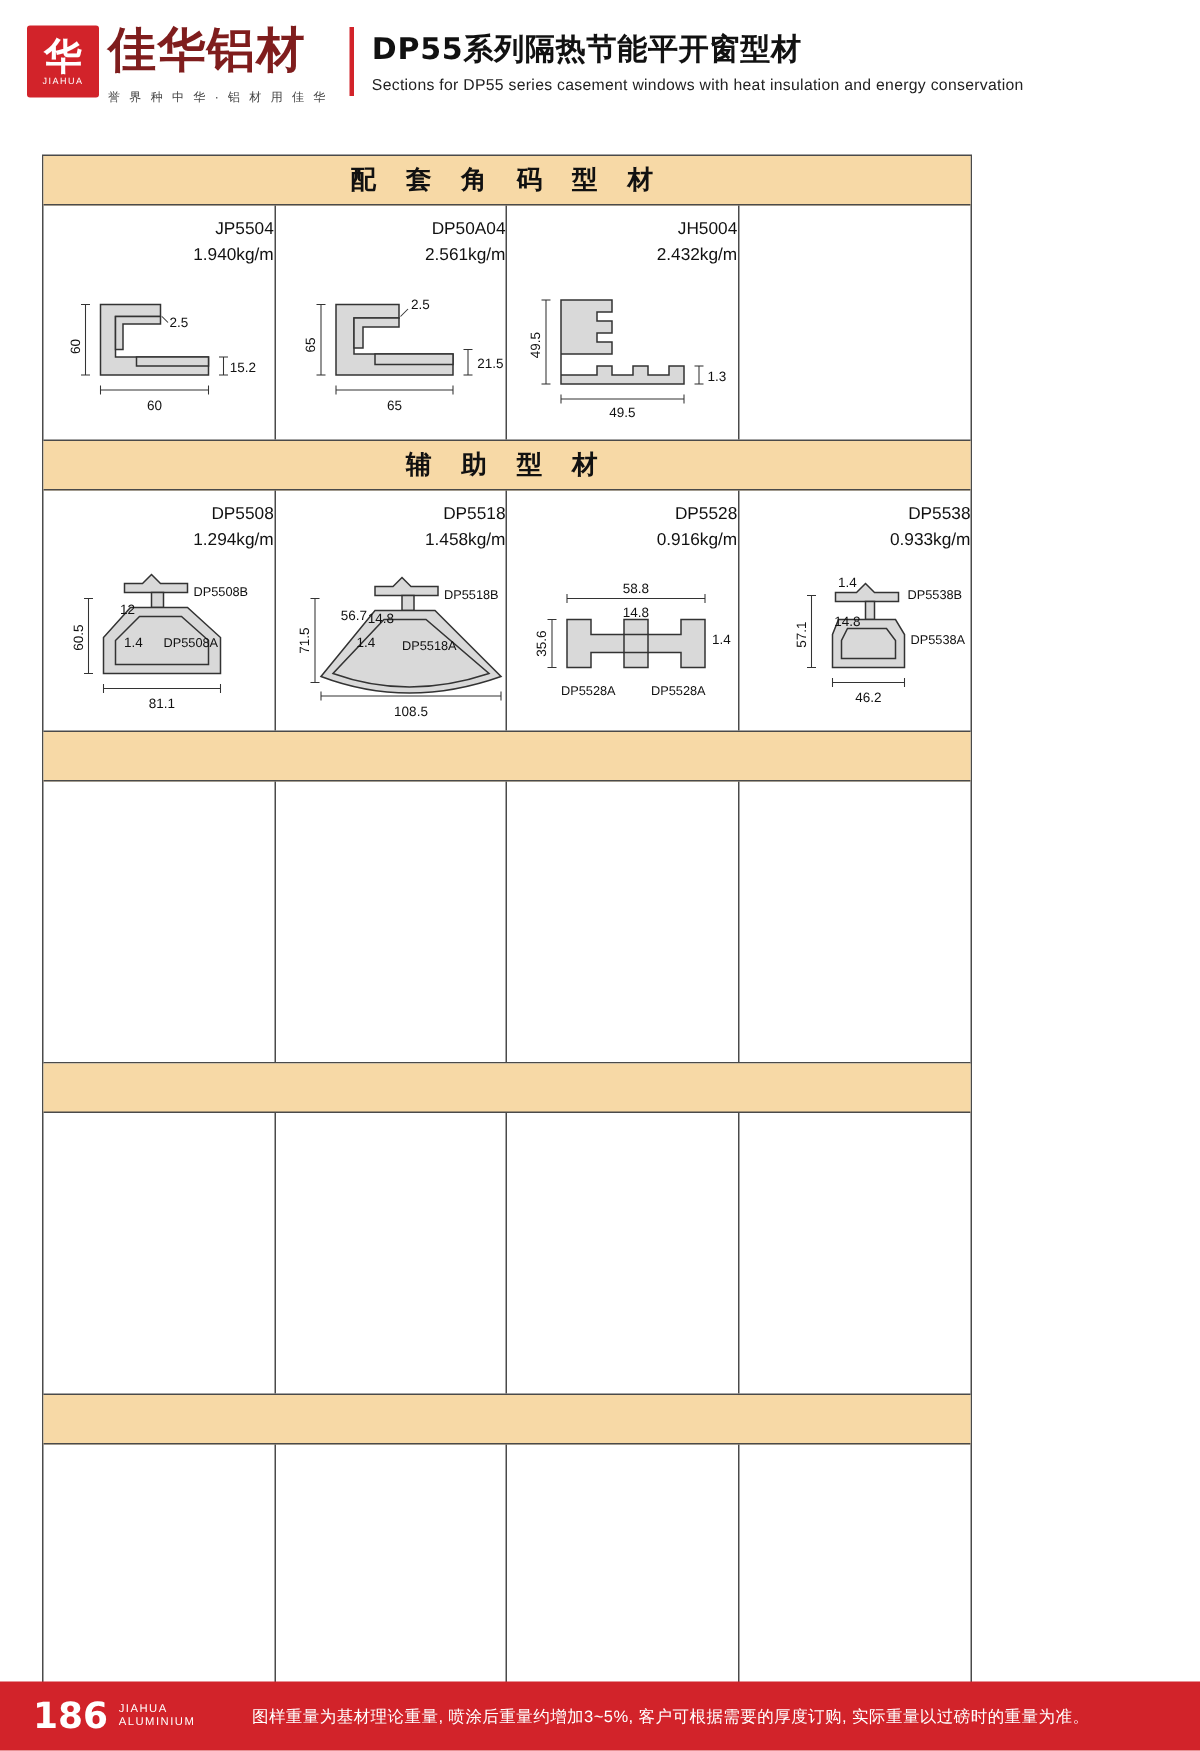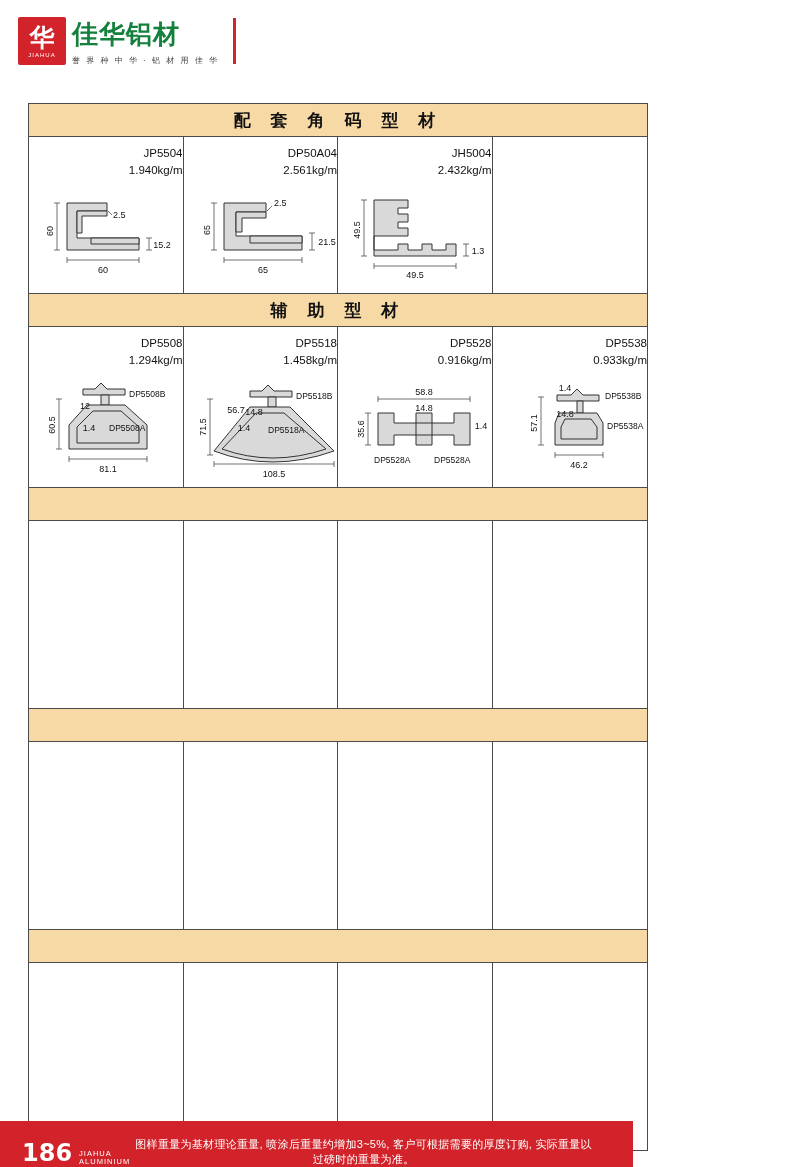--- a/index.html
+++ b/index.html
@@ -51,24 +51,24 @@
     font-size: 6px;
     letter-spacing: 1px;
     margin-top: 2px;
   }
   .logo-text-wrap {
     display: flex;
     flex-direction: column;
     justify-content: center;
   }
   .logo-cn {
-    font-size: 26px;
+    font-size: 32px;
     font-weight: bold;
     letter-spacing: 1px;
-    color: #15803d;
+    color: #7f1d1d;
     font-family: "DejaVu Sans", sans-serif;
   }
   .logo-slogan {
     font-size: 8px;
     color: #444;
     letter-spacing: 2px;
     margin-top: 3px;
   }
   .header-divider {
     width: 3px;
@@ -146,25 +146,25 @@
   .r1 .fig { height: 115px; }
   .r2 .fig { height: 118px; }
   .blank-row { height: 187px; }
   .blank-row .cell { padding-top: 0; }
 
   
   .footer {
     position: absolute;
     left: 0;
     bottom: 0;
-    width: 633px;
+    width: 800px;
     height: 46px;
     background: #d2232a;
     display: flex;
-    align-items: flex-end;
+    align-items: center;
     color: #fff;
   }
   .page-no {
     font-size: 24px;
     font-weight: bold;
     margin-left: 22px;
     font-family: "DejaVu Sans", sans-serif;
   }
   .footer-brand {
     display: flex;
@@ -196,20 +196,24 @@
     <div class="logo-mark">
       <span class="glyph">华</span>
       <span class="sub">JIAHUA</span>
     </div>
     <div class="logo-text-wrap">
       <div class="logo-cn">佳华铝材</div>
       <div class="logo-slogan">誉 界 种 中 华 · 铝 材 用 佳 华</div>
     </div>
   </div>
   <div class="header-divider"></div>
+  <div class="title-wrap">
+    <div class="title-cn">DP55系列隔热节能平开窗型材</div>
+    <div class="title-en">Sections for DP55 series casement windows with heat insulation and energy conservation</div>
+  </div>
 </div>
 
 <div class="sheet">
 
   <div class="band">配 套 角 码 型 材</div>
 
   <div class="row r1">
 
     <div class="cell">
       <div class="code">JP5504</div>

